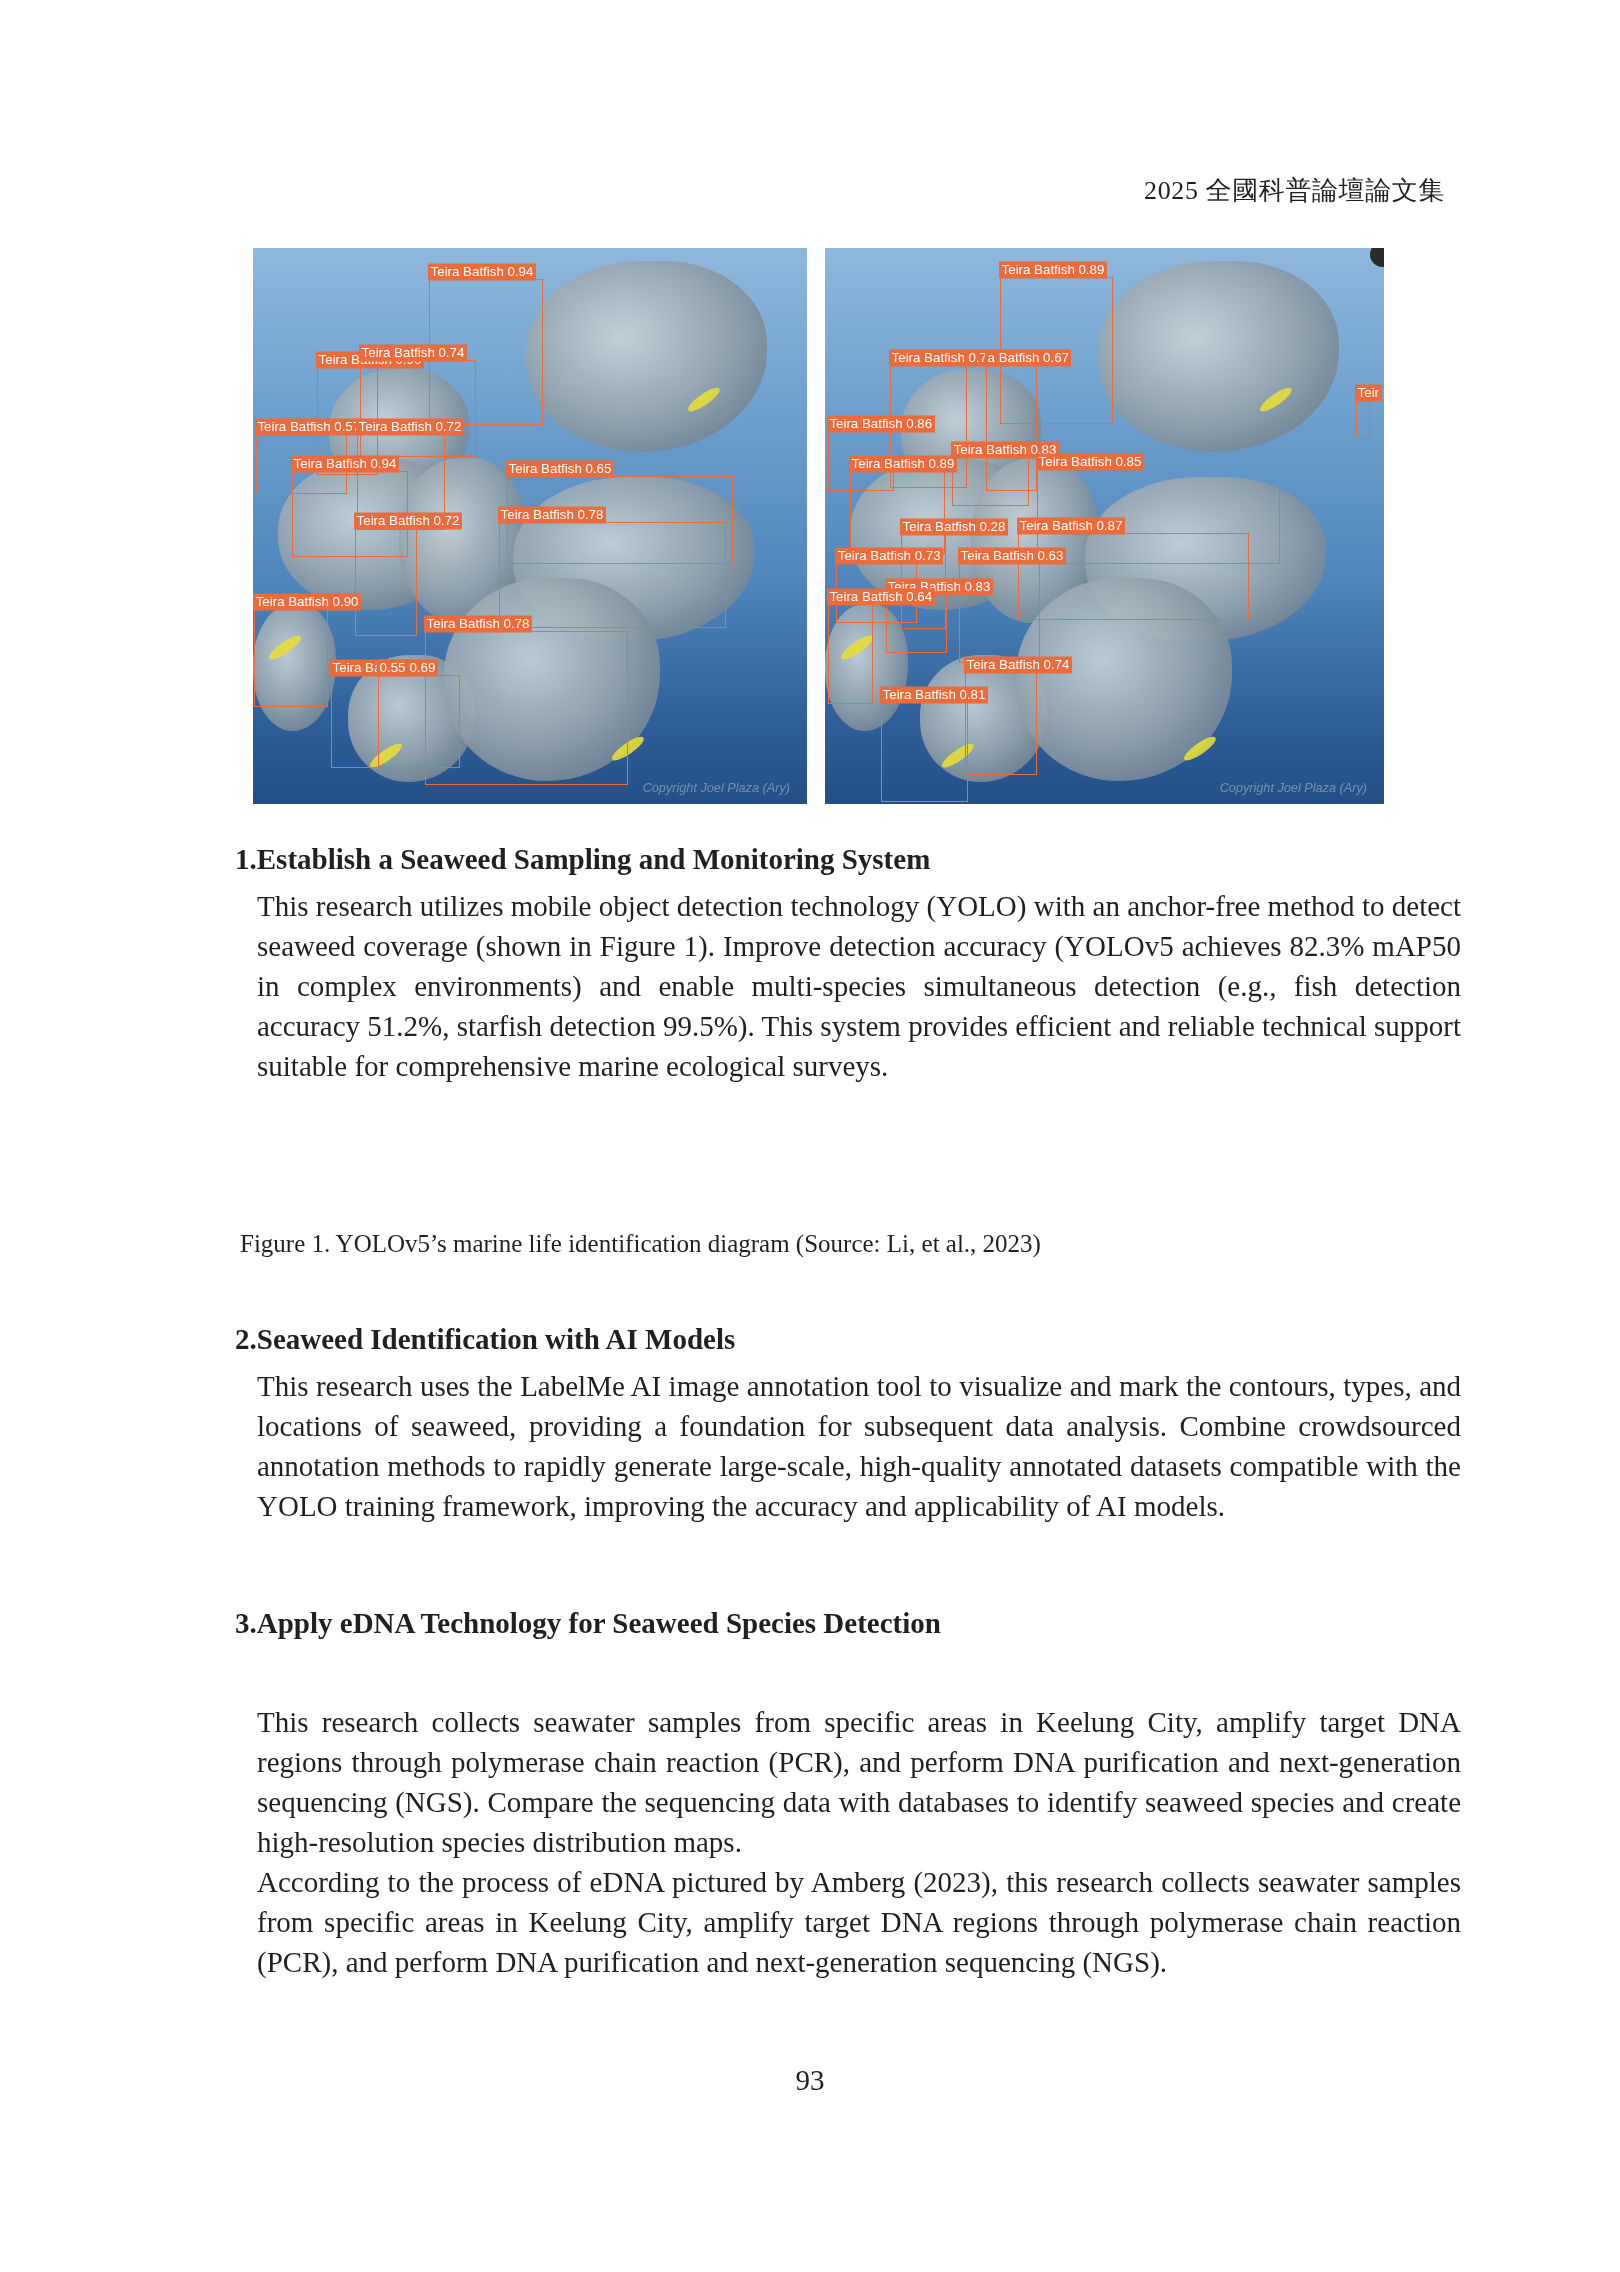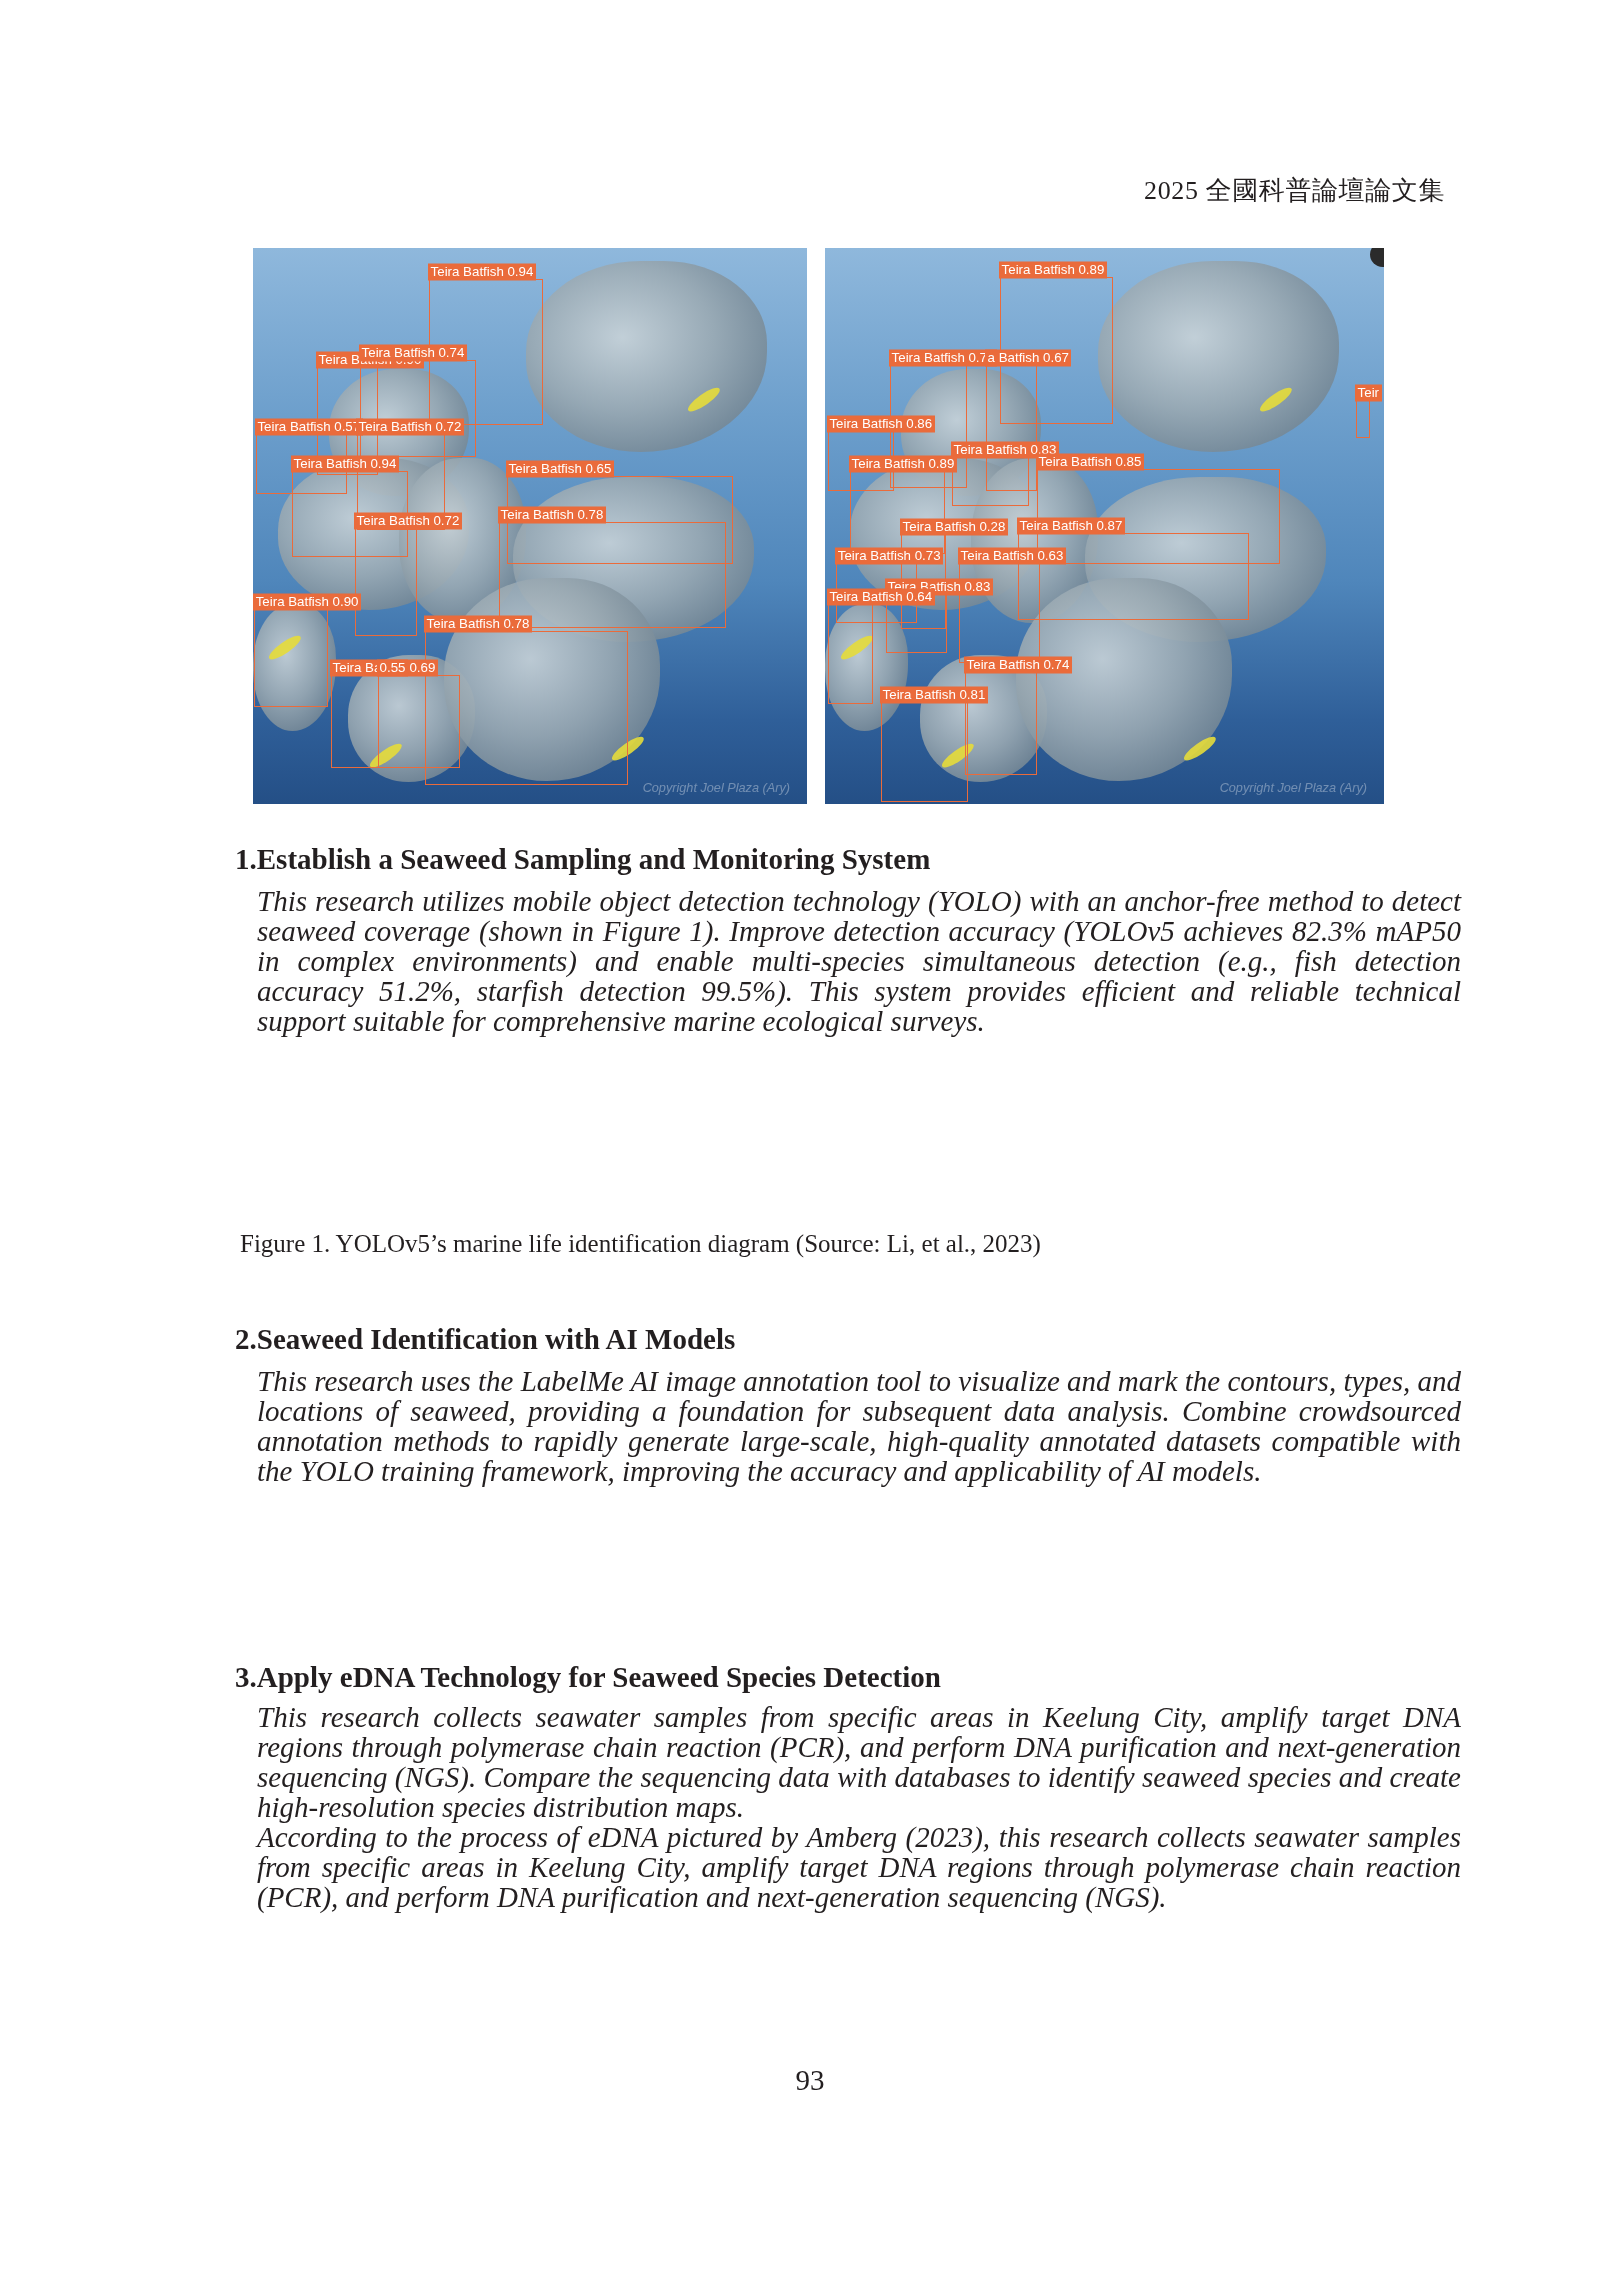--- a/index.html
+++ b/index.html
@@ -17,22 +17,22 @@
   .fin { position: absolute; width: 38px; height: 11.4px; background: #e6dc3a; border-radius: 50%; transform: rotate(-35deg); opacity: 0.9; }
   .det-box { position: absolute; border: 1.9px solid #ea6b3b; box-sizing: border-box; }
   .det-label { position: absolute; background: #ea6b3b; color: #ffffff; white-space: nowrap;
                font-family: "Liberation Sans", "DejaVu Sans", sans-serif; font-size: 13.3px; line-height: 16.5px;
                padding: 0 2.5px; transform: translateY(-100%); left: -1.9px; top: 0; }
   .watermark { position: absolute; bottom: 9px; right: 17px; color: rgba(255,255,255,0.35);
                font-family: "Liberation Sans", sans-serif; font-size: 12.7px; font-style: italic; }
   .blob { position: absolute; top: -6.4px; right: -11.4px; width: 25.4px; height: 25.4px; border-radius: 50%; background: #2b2b2b; }
 
   .section-heading { position: absolute; left: 235px; font-weight: bold; font-size: 29px; }
-  .para { position: absolute; left: 257px; width: 1204px; font-size: 29px; line-height: 30px;
-          text-align: justify; text-align-last: left; font-style: italic; }
+  .para { position: absolute; left: 257px; width: 1204px; font-size: 29px; line-height: 40px;
+          text-align: justify; text-align-last: left; }
   .para p { margin: 0; }
   .caption { position: absolute; left: 240px; font-size: 25px; }
   .page-number { position: absolute; top: 2064px; left: 0; width: 1620px; text-align: center; font-size: 29px; }
 </style>
 </head>
 <body>
 
 <div class="running-header">2025 全國科普論壇論文集</div>
 
 <div class="figure-row">
@@ -161,20 +161,20 @@
   <p>This research utilizes mobile object detection technology (YOLO) with an anchor-free method to detect seaweed coverage (shown in Figure 1). Improve detection accuracy (YOLOv5 achieves 82.3% mAP50 in complex environments) and enable multi-species simultaneous detection (e.g., fish detection accuracy 51.2%, starfish detection 99.5%). This system provides efficient and reliable technical support suitable for comprehensive marine ecological surveys.</p>
 </div>
 
 <div class="caption" style="top:1230px;">Figure 1. YOLOv5’s marine life identification diagram (Source: Li, et al., 2023)</div>
 
 <div class="section-heading" style="top:1323px;">2.Seaweed Identification with AI Models</div>
 <div class="para" style="top:1366px;">
   <p>This research uses the LabelMe AI image annotation tool to visualize and mark the contours, types, and locations of seaweed, providing a foundation for subsequent data analysis. Combine crowdsourced annotation methods to rapidly generate large-scale, high-quality annotated datasets compatible with the YOLO training framework, improving the accuracy and applicability of AI models.</p>
 </div>
 
-<div class="section-heading" style="top:1661px;">3.Apply eDNA Technology for Seaweed Species Detection</div>
+<div class="section-heading" style="top:1607px;">3.Apply eDNA Technology for Seaweed Species Detection</div>
 <div class="para" style="top:1702px;">
   <p>This research collects seawater samples from specific areas in Keelung City, amplify target DNA regions through polymerase chain reaction (PCR), and perform DNA purification and next-generation sequencing (NGS). Compare the sequencing data with databases to identify seaweed species and create high-resolution species distribution maps.</p>
   <p>According to the process of eDNA pictured by Amberg (2023), this research collects seawater samples from specific areas in Keelung City, amplify target DNA regions through polymerase chain reaction (PCR), and perform DNA purification and next-generation sequencing (NGS).</p>
 </div>
 
 <div class="page-number">93</div>
 
 
 </body></html>

